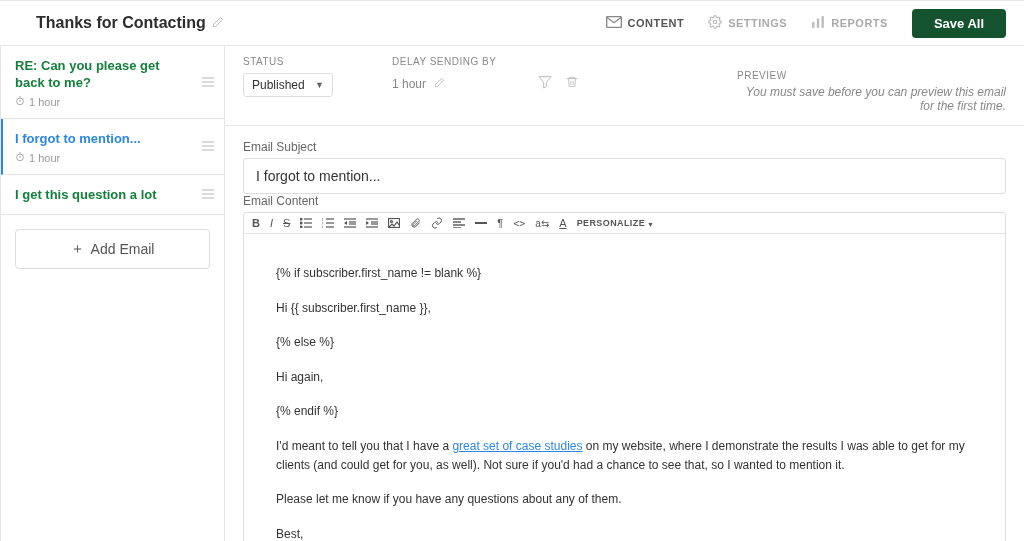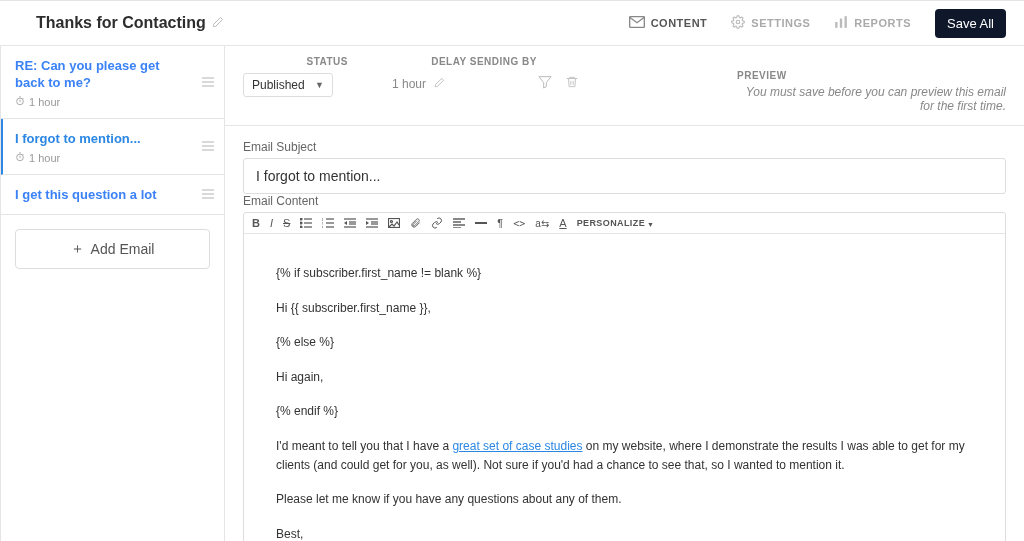--- a/index.html
+++ b/index.html
@@ -7,40 +7,40 @@
   .app { width: 1024px; height: 541px; display: flex; flex-direction: column; border-top: 1px solid #e5e5e5; }
   .header { display: flex; align-items: center; justify-content: space-between; height: 45px; padding: 0 18px 0 36px; border-bottom: 1px solid #e5e5e5; }
   .title-wrap { display: flex; align-items: center; gap: 6px; }
   .title { font-weight: 600; font-size: 16px; color: #2d2d2d; }
   .pencil-icon { color: #bbb; cursor: pointer; }
   .nav { display: flex; align-items: center; gap: 24px; }
   .nav-item { display: flex; align-items: center; gap: 6px; font-weight: 700; font-size: 11px; letter-spacing: .5px; color: #555; cursor: pointer; }
   .nav-item.dim { color: #aaa; }
   .nav-icon { color: #888; }
   .nav-item.dim .nav-icon { color: #bbb; }
-  .btn-primary { background: #0f172a; color: #fff; border: none; border-radius: 4px; padding: 7px 12px; font-size: 13px; cursor: pointer; }
+  .btn-primary { background: #14532d; color: #fff; border: none; border-radius: 4px; padding: 7px 22px; font-size: 13px; cursor: pointer; font-weight: bold; }
   .body { flex: 1; display: flex; min-height: 0; }
   .sidebar { width: 225px; border-left: 1px solid #e5e5e5; border-right: 1px solid #e5e5e5; display: flex; flex-direction: column; }
   .side-item { padding: 12px 14px 10px 14px; border-bottom: 1px solid #e5e5e5; position: relative; cursor: pointer; }
-  .side-item .label { font-weight: 600; font-size: 13px; color: #3b82f6; padding-right: 24px; line-height: 1.3; }
+  .side-item .label { font-weight: 600; font-size: 13px; color: #15803d; padding-right: 24px; line-height: 1.3; }
   .side-item.active .label { color: #2b87e3; }
   .side-item .meta { display: flex; align-items: center; gap: 4px; color: #999; font-size: 11px; margin-top: 4px; }
   .side-item.active { border-left: 2px solid #2b87e3; padding-left: 12px; }
   .drag-handle { position: absolute; right: 10px; top: 50%; transform: translateY(-50%); color: #ccc; cursor: grab; }
   .drag-handle svg { display: block; }
   .add-email-wrap { padding: 14px; }
   .add-email { width: 100%; border: 1px solid #ddd; border-radius: 4px; background: #fff; padding: 10px 0; font-size: 14px; color: #555; cursor: pointer; display: flex; align-items: center; justify-content: center; gap: 6px; }
   .main { flex: 1; display: flex; flex-direction: column; min-width: 0; }
   .top-row { display: flex; border-bottom: 1px solid #e5e5e5; padding: 10px 18px 12px 18px; gap: 0; align-items: flex-start; }
   .col { display: flex; flex-direction: column; gap: 6px; }
   .col-status { width: 105px; }
   .col-delay { width: 145px; margin-left: 44px; }
   .col-icons { width: 200px; display: flex; align-items: flex-end; padding-top: 18px; gap: 12px; }
   .col-preview { flex: 1; display: flex; flex-direction: column; gap: 4px; align-items: flex-end; }
-  .field-label { font-size: 10px; font-weight: 700; letter-spacing: .5px; color: #888; text-transform: uppercase; text-align: right; }
+  .field-label { font-size: 10px; font-weight: 400; letter-spacing: .5px; color: #888; text-transform: uppercase; }
   .select { border: 1px solid #ddd; border-radius: 3px; padding: 4px 8px; font-size: 12px; display: inline-flex; align-items: center; gap: 6px; width: 90px; justify-content: space-between; cursor: pointer; background: #fff; }
   .select .car { font-size: 9px; color: #666; }
   .delay-val { display: flex; align-items: center; gap: 8px; color: #888; font-size: 12px; padding-top: 4px; }
   .icon-btn { color: #bbb; cursor: pointer; }
   .preview-text { font-style: italic; color: #888; font-size: 12px; text-align: right; }
   .form-area { padding: 14px 18px 0 18px; flex: 1; display: flex; flex-direction: column; min-height: 0; }
   .flabel { font-size: 12px; color: #666; margin-bottom: 4px; }
   .input { width: 100%; border: 1px solid #ddd; border-radius: 3px; padding: 9px 12px; font-size: 14px; color: #333; background: #fff; }
   .spacer { height: 12px; }
   .editor-box { border: 1px solid #ddd; border-radius: 3px; display: flex; flex-direction: column; flex: 0 0 auto; }

